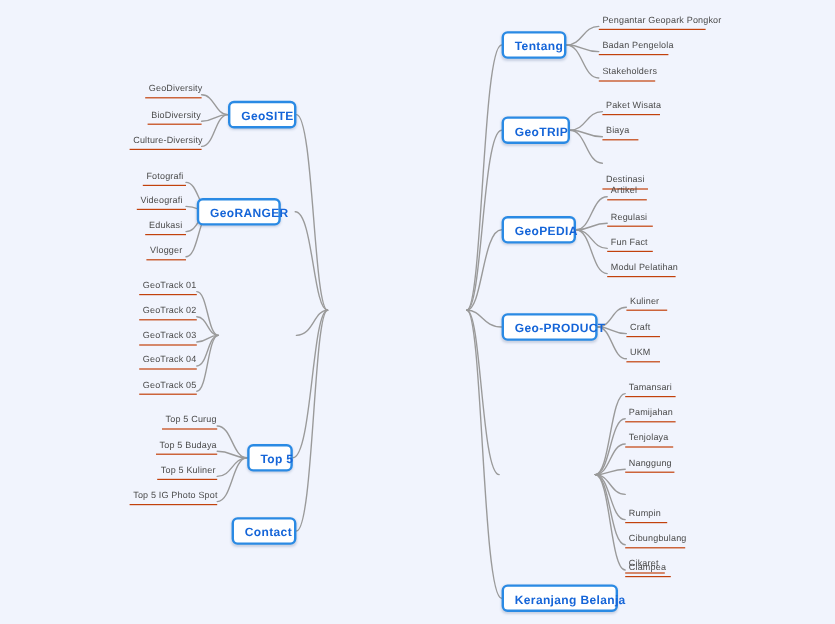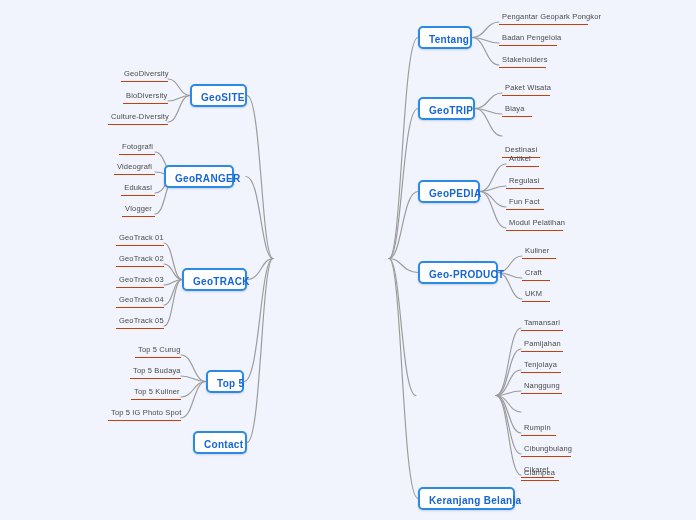--- a/index.html
+++ b/index.html
@@ -156,21 +156,20 @@
     <div class="node branch-node" style="left: 418px; top: 487px; width: 97px; height: 23px;">Keranjang Belanja</div>
     <div class="node branch-node" style="left: 190px; top: 84px; width: 57px; height: 23px;">GeoSITE</div>
     <div class="node leaf-node leaf-left" style="left: 121px; top: 68px; width: 47px;">GeoDiversity</div>
     <div class="node leaf-node leaf-left" style="left: 123px; top: 90px; width: 45px;">BioDiversity</div>
     <div class="node leaf-node leaf-left" style="left: 108px; top: 111px; width: 60px; text-align: center;">Culture-Diversity</div>
     <div class="node branch-node" style="left: 164px; top: 165px; width: 70px; height: 23px;">GeoRANGER</div>
     <div class="node leaf-node leaf-left" style="left: 119px; top: 141px; width: 36px;">Fotografi</div>
     <div class="node leaf-node leaf-left" style="left: 114px; top: 161px; width: 41px;">Videografi</div>
     <div class="node leaf-node leaf-left" style="left: 121px; top: 182px; width: 34px;">Edukasi</div>
     <div class="node leaf-node leaf-left" style="left: 122px; top: 203px; width: 33px;">Vlogger</div>
-    <div class="node branch-node" style="left: 182px; top: 268px; width: 65px; height: 23px;">GeoTRACK</div>
     <div class="node leaf-node leaf-left" style="left: 116px; top: 232px; width: 48px;">GeoTrack 01</div>
     <div class="node leaf-node leaf-left" style="left: 116px; top: 253px; width: 48px;">GeoTrack 02</div>
     <div class="node leaf-node leaf-left" style="left: 116px; top: 274px; width: 48px;">GeoTrack 03</div>
     <div class="node leaf-node leaf-left" style="left: 116px; top: 294px; width: 48px;">GeoTrack 04</div>
     <div class="node leaf-node leaf-left" style="left: 116px; top: 315px; width: 48px;">GeoTrack 05</div>
     <div class="node branch-node" style="left: 206px; top: 370px; width: 38px; height: 23px;">Top 5</div>
     <div class="node leaf-node leaf-left" style="left: 135px; top: 344px; width: 46px;">Top 5 Curug</div>
     <div class="node leaf-node leaf-left" style="left: 130px; top: 365px; width: 51px;">Top 5 Budaya</div>
     <div class="node leaf-node leaf-left" style="left: 131px; top: 386px; width: 50px;">Top 5 Kuliner</div>
     <div class="node leaf-node leaf-left" style="left: 108px; top: 407px; width: 73px;">Top 5 IG Photo Spot</div>

